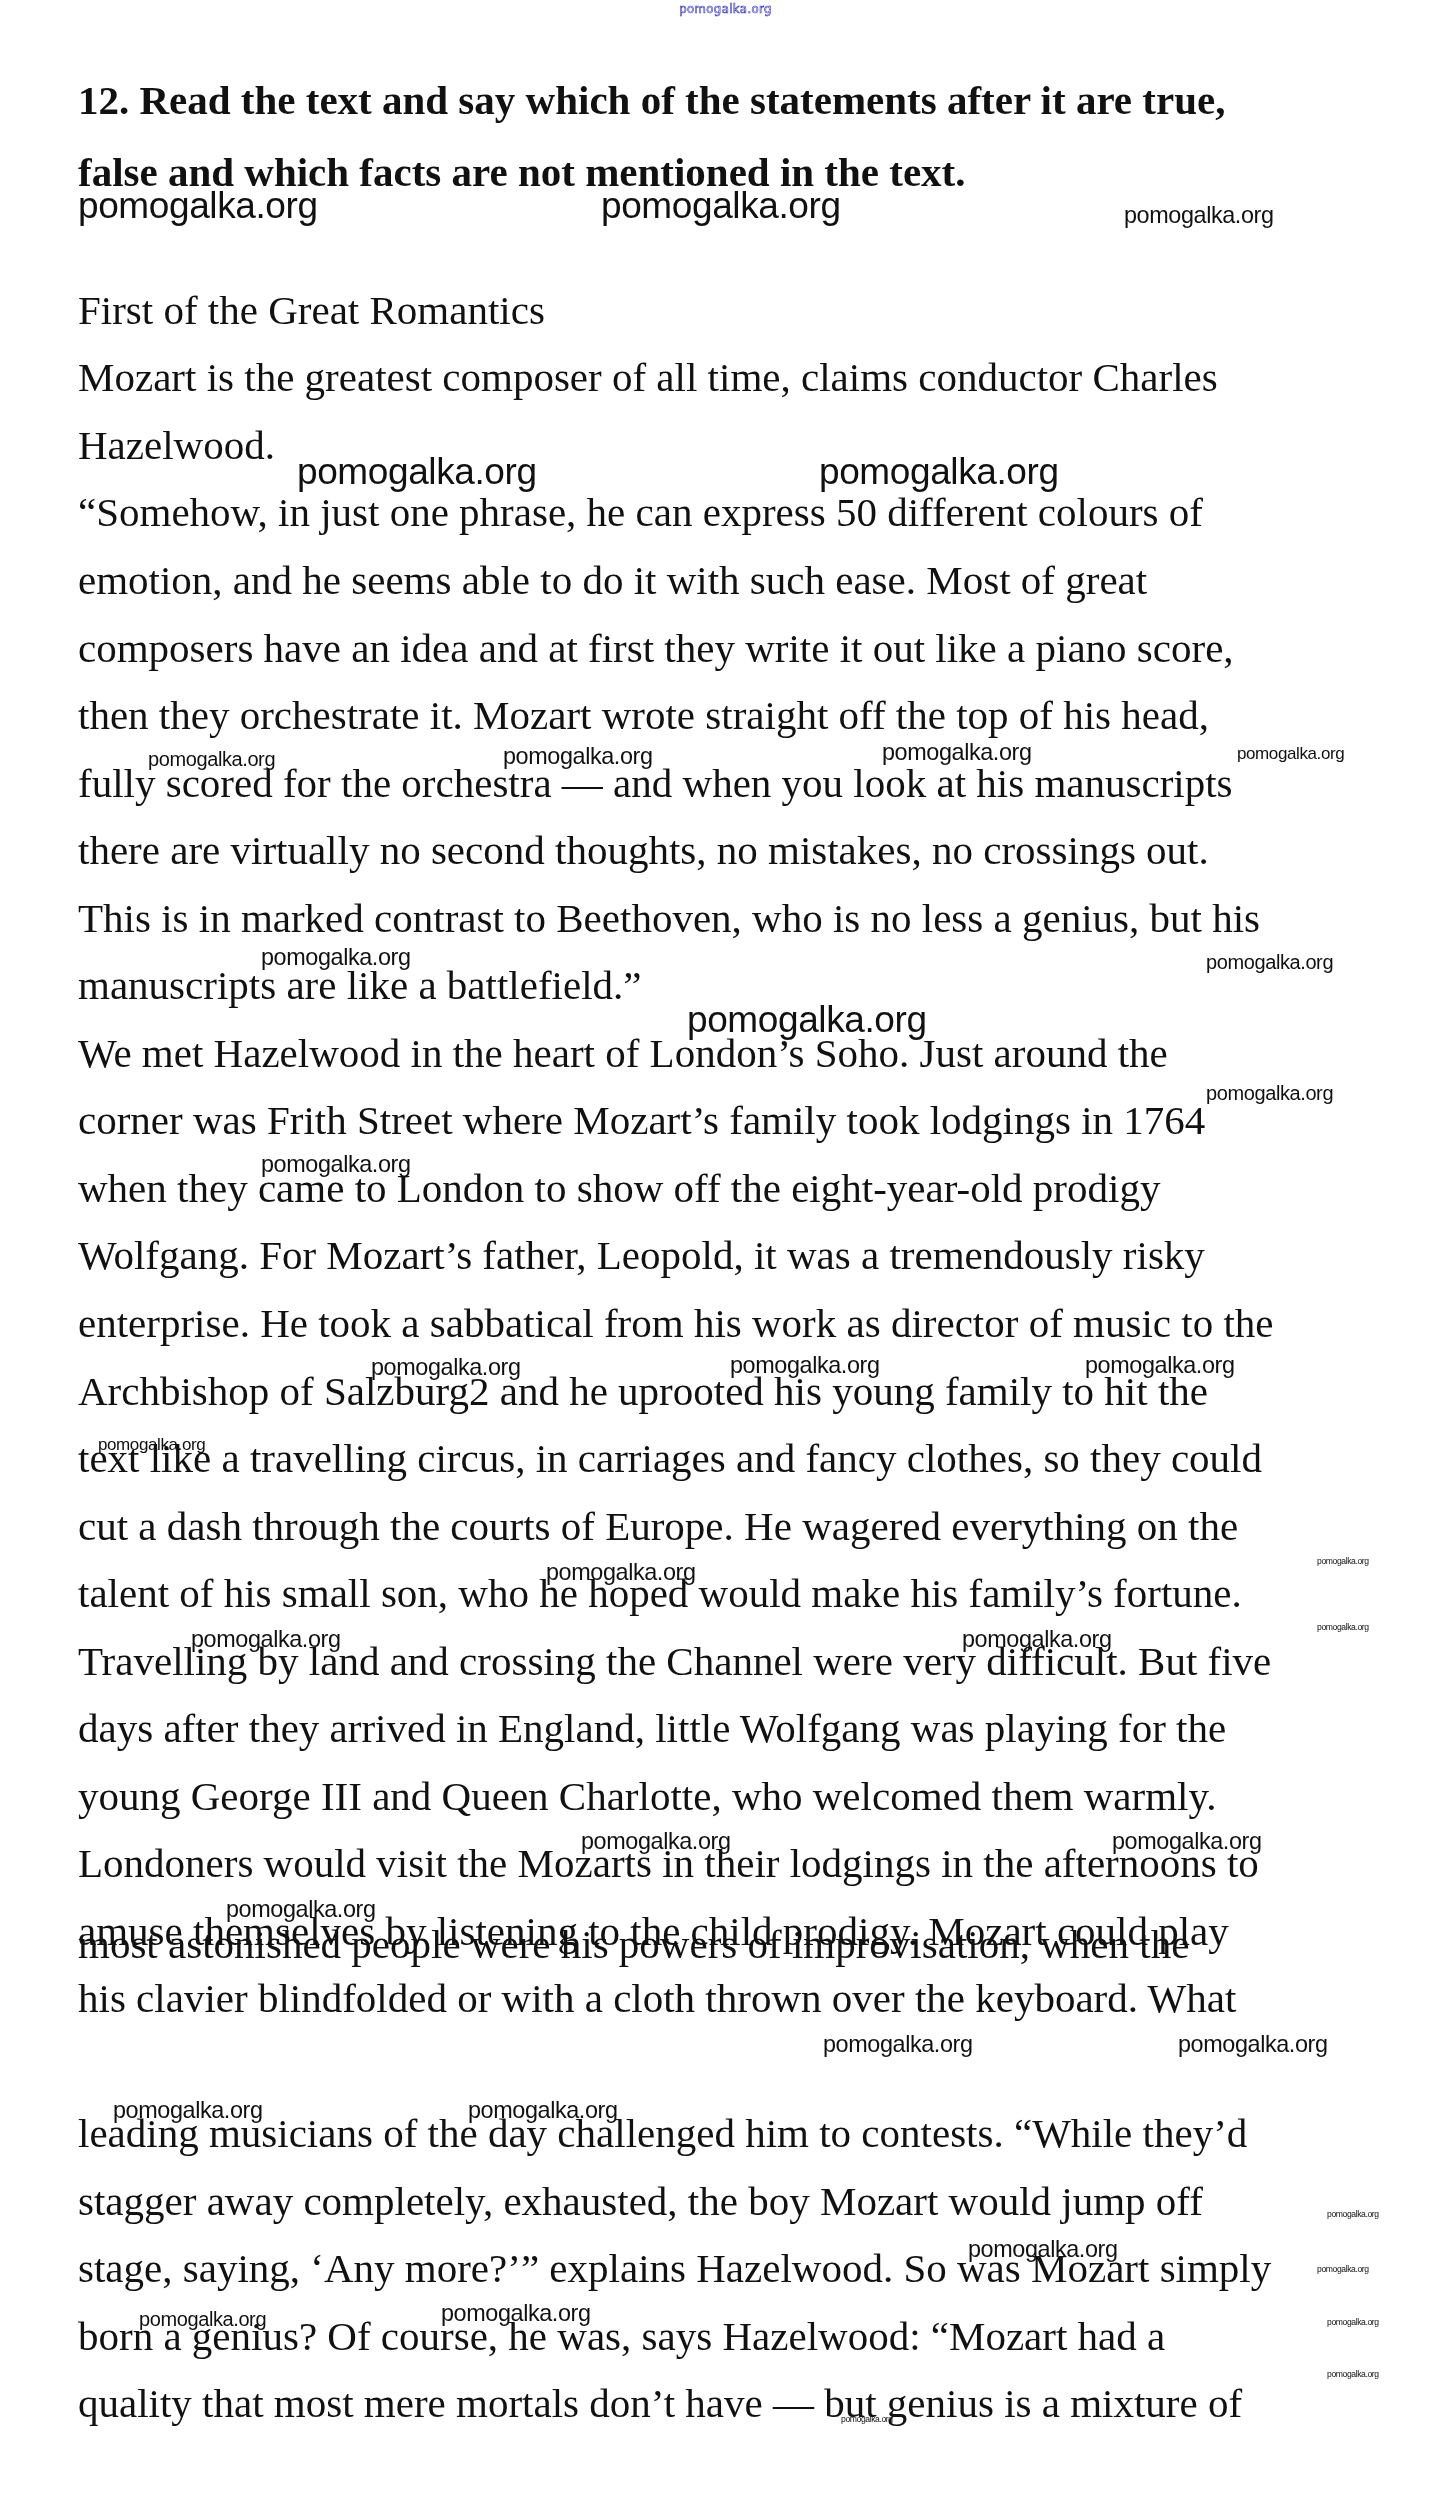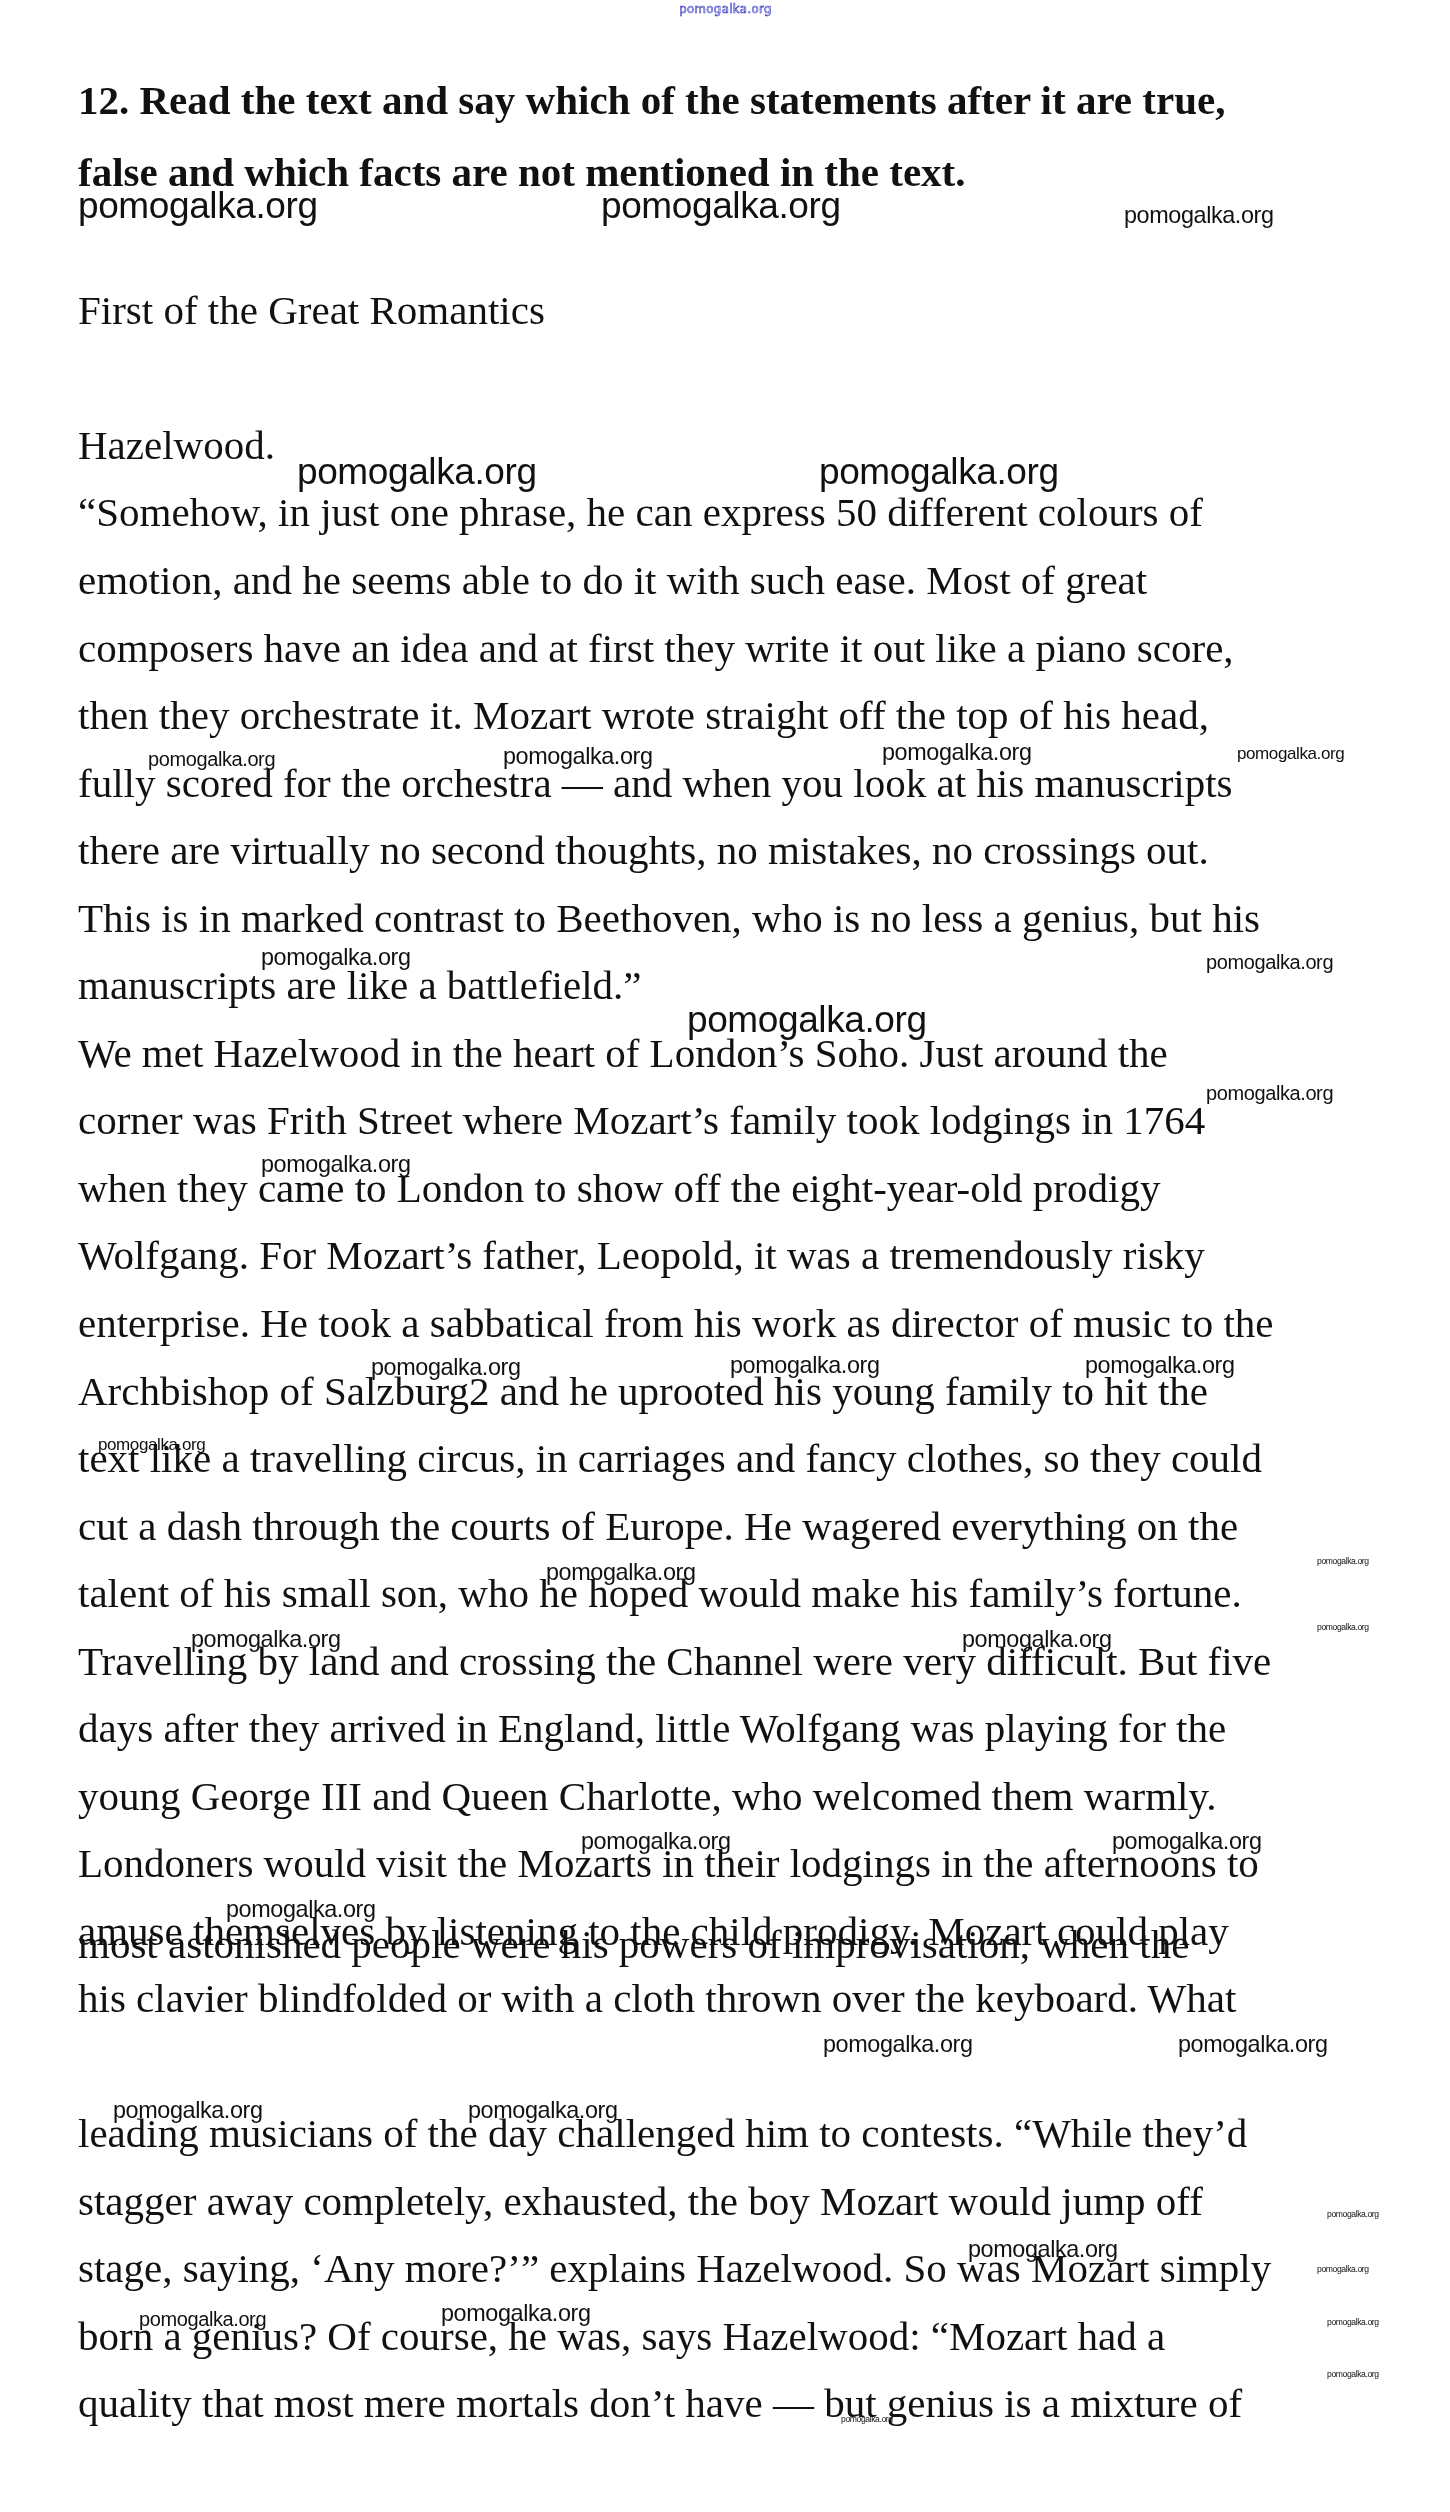--- a/index.html
+++ b/index.html
@@ -34,20 +34,21 @@
 
 <div class="page">
 
   <div class="top-wm">pomogalka.org</div>
 
   <div class="heading" style="top:76px;">12. Read the text and say which of the statements after it are true,</div>
   <div class="heading" style="top:148px;">false and which facts are not mentioned in the text.</div>
 
   <div class="line" style="top:290px;">First of the Great Romantics</div>
 
+  <div class="line" style="top:357px;">Mozart is the greatest composer of all time, claims conductor Charles</div>
   <div class="line" style="top:425px;">Hazelwood.</div>
   <div class="line" style="top:492px;">“Somehow, in just one phrase, he can express 50 different colours of</div>
   <div class="line" style="top:560px;">emotion, and he seems able to do it with such ease. Most of great</div>
   <div class="line" style="top:628px;">composers have an idea and at first they write it out like a piano score,</div>
   <div class="line" style="top:695px;">then they orchestrate it. Mozart wrote straight off the top of his head,</div>
   <div class="line" style="top:763px;">fully scored for the orchestra — and when you look at his manuscripts</div>
   <div class="line" style="top:830px;">there are virtually no second thoughts, no mistakes, no crossings out.</div>
   <div class="line" style="top:898px;">This is in marked contrast to Beethoven, who is no less a genius, but his</div>
   <div class="line" style="top:965px;">manuscripts are like a battlefield.”</div>
   <div class="line" style="top:1033px;">We met Hazelwood in the heart of London’s Soho. Just around the</div>

